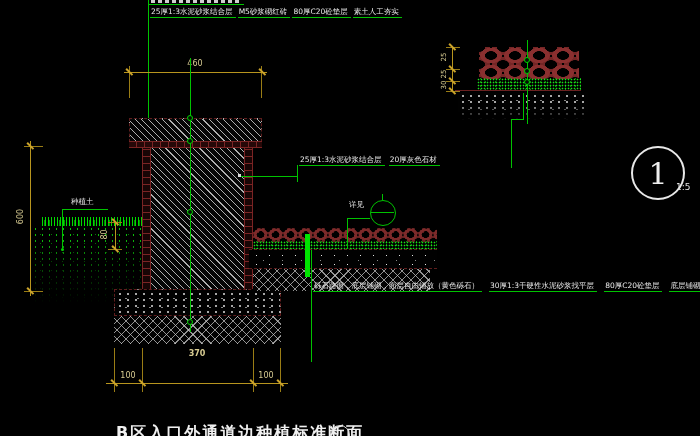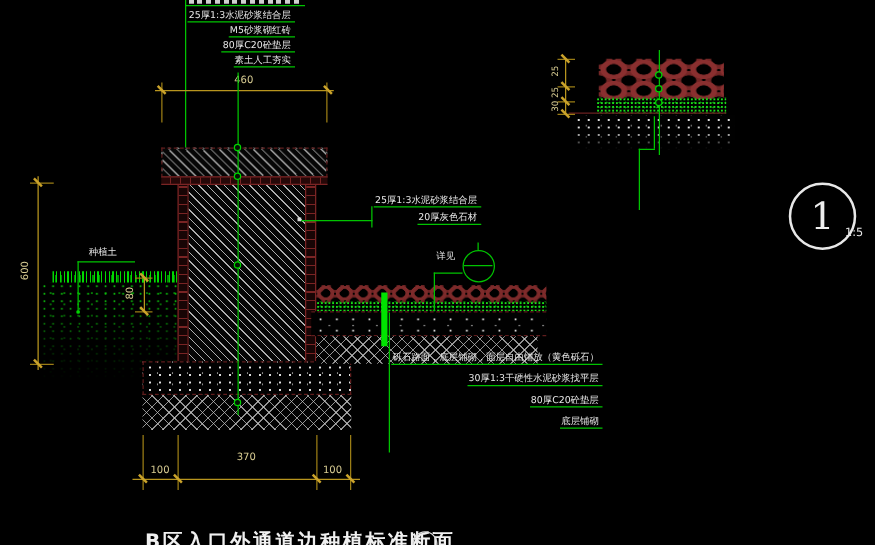--- a/index.html
+++ b/index.html
@@ -11,21 +11,21 @@
   .vline{position:absolute;width:1px;background:#00c300;}
   .dim{background:#9a7d15;}
   .dimline{background:#b8951e;}
   .tick{position:absolute;width:9px;height:1.5px;background:#cba32b;transform:rotate(45deg);margin-left:-4.5px;margin-top:-.75px;}
   .node{position:absolute;width:4px;height:4px;border:1px solid #00d400;border-radius:50%;margin:-3px;background:#041104;}
   .dot{position:absolute;width:3px;height:3px;background:#00d400;border-radius:50%;margin:-1.5px;}
   .grip{position:absolute;width:3px;height:3px;background:#dcdcdc;}
   
   .ann{color:#e9e9e9;font-size:7.5px;line-height:8px;display:inline-block;white-space:nowrap;
     border-bottom:1px solid #00c300;padding:0 3px 1px 1px;}
-  .ablock{position:absolute;display:flex;flex-direction:column;align-items:flex-end;}
+  .ablock{position:absolute;display:flex;flex-direction:row;align-items:flex-end;}
   .lbl{position:absolute;color:#e9e9e9;font-size:7.5px;white-space:nowrap;}
   .dimt{position:absolute;color:#d8cc92;font-size:8px;text-align:center;white-space:nowrap;}
   .rot{transform:rotate(-90deg);}
   .title{position:absolute;color:#f0f0f0;font-size:16px;font-weight:bold;letter-spacing:2px;white-space:nowrap;}
   
   .hatch45{background-color:#060606;background-image:repeating-linear-gradient(45deg,transparent 0 4px,rgba(205,205,205,.85) 4px 4.8px);}
   .xhatch{background-color:#020202;background-image:
     repeating-linear-gradient(45deg,transparent 0 5.5px,rgba(195,195,195,.75) 5.5px 6.3px),
     repeating-linear-gradient(135deg,transparent 0 5.5px,rgba(195,195,195,.75) 5.5px 6.3px);}
   .wspeck{background-color:#010101;background-image:
@@ -157,21 +157,21 @@
   <div class="vline dim" style="left:114px;top:348px;height:44px;"></div>
   <div class="vline dim" style="left:142px;top:348px;height:44px;"></div>
   <div class="vline dim" style="left:253px;top:348px;height:44px;"></div>
   <div class="vline dim" style="left:280px;top:348px;height:44px;"></div>
   <div class="hline dimline" style="left:106px;top:383px;width:182px;"></div>
   <div class="tick" style="left:114px;top:383px;"></div>
   <div class="tick" style="left:142px;top:383px;"></div>
   <div class="tick" style="left:253px;top:383px;"></div>
   <div class="tick" style="left:280px;top:383px;"></div>
   <div class="dimt" style="left:113px;top:371px;width:30px;">100</div>
-  <div class="dimt" style="left:177px;top:361px;width:40px;">370</div>
+  <div class="dimt" style="left:177px;top:349px;width:40px;font-weight:bold;">370</div>
   <div class="dimt" style="left:251px;top:371px;width:30px;">100</div>
 
   <div class="abs cobbles-lg" style="left:479px;top:47px;width:100px;height:32px;"></div>
   <div class="abs gspeck" style="left:477px;top:78px;width:104px;height:13px;"></div>
   <div class="abs" style="left:455px;top:90px;width:126px;height:1px;background:#6b2020;"></div>
   <div class="abs wspeck" style="left:458px;top:92px;width:130px;height:28px;-webkit-mask-image:linear-gradient(#000 40%,transparent);mask-image:linear-gradient(#000 40%,transparent);"></div>
   <div class="vline" style="left:527px;top:40px;height:84px;"></div>
   <div class="node" style="left:527px;top:60px;"></div>
   <div class="node" style="left:527px;top:71px;"></div>
   <div class="node" style="left:527px;top:82px;"></div>

